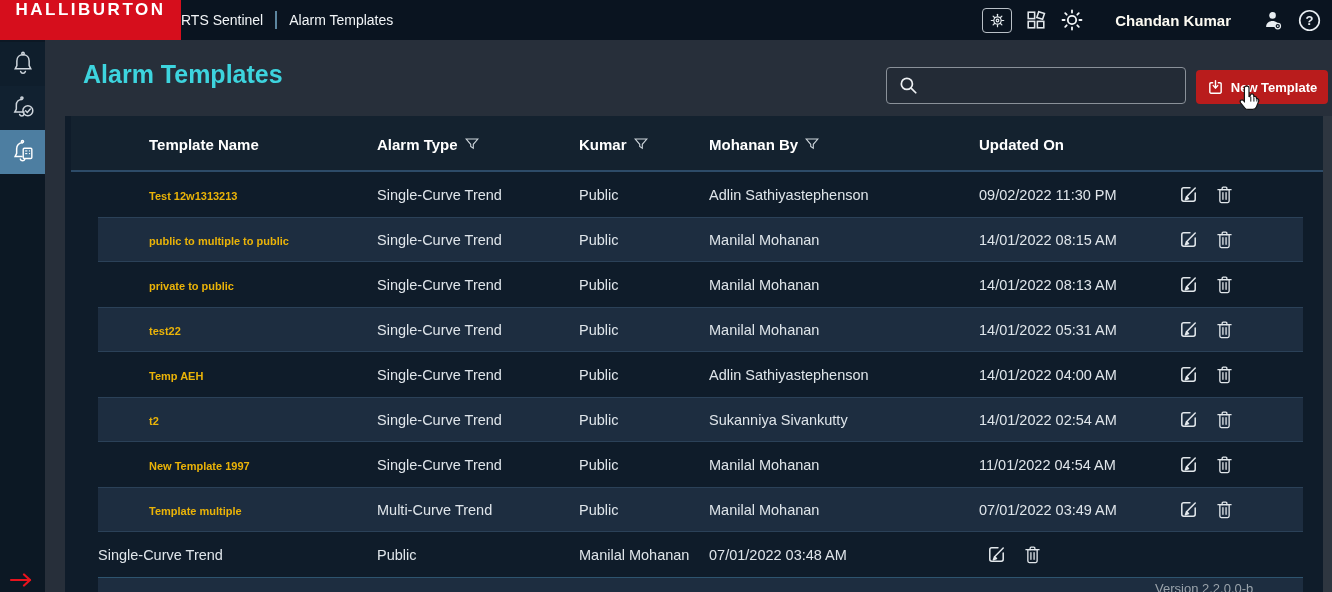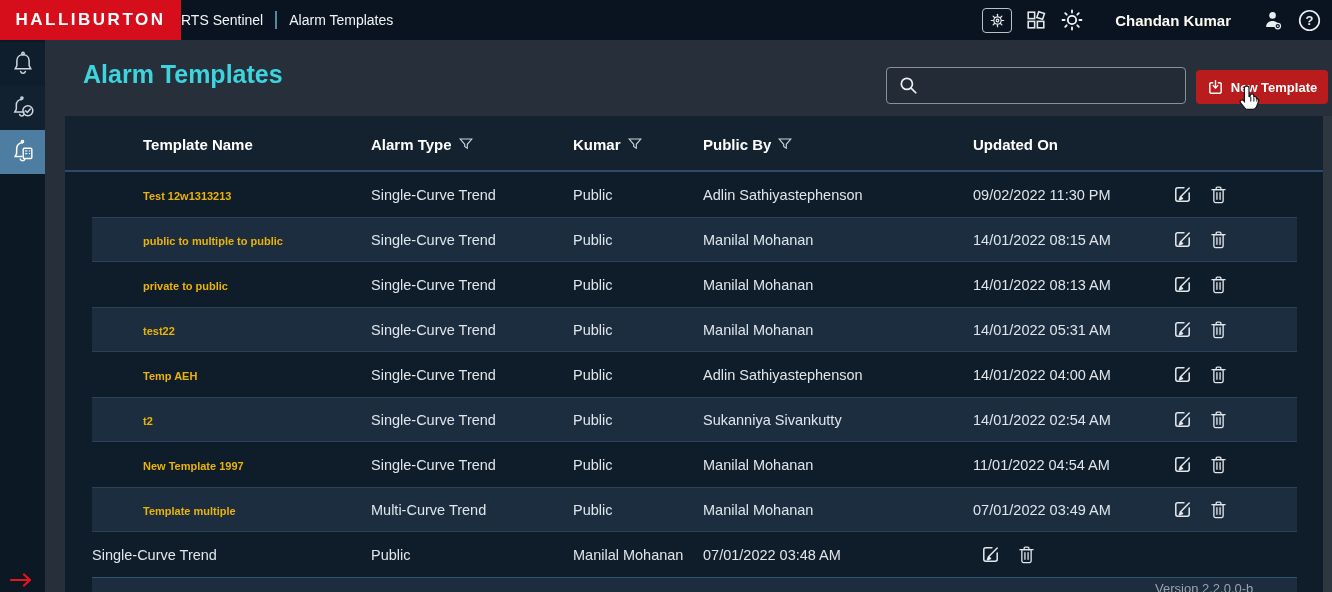--- a/index.html
+++ b/index.html
@@ -5,21 +5,21 @@
   * { margin:0; padding:0; box-sizing:border-box; }
   html,body { width:1332px; height:592px; }
   body {
     position:relative; overflow:hidden;
     background:#272f3a;
     font-family:"Liberation Sans", sans-serif;
     color:#e9edf1;
   }
   
   .topbar { position:absolute; left:0; top:0; width:1332px; height:40px; background:#0a1420; display:flex; align-items:center; z-index:30; }
-  .logo-block { width:181px; height:40px; background:#d60e1c; display:flex; align-items:center; justify-content:center; flex:0 0 auto; }
+  .logo-block { width:181px; height:40px; background:#d60e1c; display:flex; justify-content:center; flex:0 0 auto; }
   .logo-text { color:#fff; font-weight:bold; font-size:17px; letter-spacing:2.5px; }
   .nav { display:flex; align-items:center; gap:12px; }
   .nav-app { font-size:14px; color:#f2f5f7; }
   .nav-divider { width:2px; height:18px; background:#5c86a0; }
   .nav-crumb { font-size:14px; color:#f2f5f7; }
   .topbar-right { margin-left:auto; display:flex; align-items:center; gap:13px; padding-right:10px; }
   .icon-btn { display:flex; align-items:center; justify-content:center; cursor:pointer; }
   .gear-box { width:30px; height:25px; border:1.5px solid #b9c0c7; border-radius:4px; }
   .user-name { font-size:15px; font-weight:bold; color:#fdfbf3; margin:0 18px; }
   
@@ -29,21 +29,21 @@
   .tile-2 { background:#112130; }
   .tile-3 { background:#4d7ea1; }
   .side-expand { position:absolute; left:9px; bottom:1px; cursor:pointer; }
   
   .page-title { position:absolute; left:83px; top:60px; font-size:25px; font-weight:bold; color:#3dd4de; z-index:5; }
   .search-box { position:absolute; left:886px; top:67px; width:300px; height:37px; border:1px solid #8a9199; border-radius:4px; background:#232b36; display:flex; align-items:center; padding-left:11px; z-index:5; }
   .search-input { background:transparent; border:none; outline:none; color:#e9edf1; font-size:14px; margin-left:8px; width:250px; font-family:"Liberation Sans", sans-serif; }
   .new-btn { position:absolute; left:1196px; top:70px; width:132px; height:34px; background:#b91c1c; border:none; border-radius:4px; color:#fff; font-weight:bold; font-size:13px; display:flex; align-items:center; justify-content:center; gap:7px; cursor:pointer; z-index:5; font-family:"Liberation Sans", sans-serif; }
   .cursor-overlay { position:absolute; left:1239px; top:84px; z-index:40; pointer-events:none; }
   
-  .panel { position:absolute; left:65px; top:116px; width:1260px; height:476px; background:#0f1c2a; z-index:4; overflow:hidden; }
+  .panel { position:absolute; left:65px; top:116px; width:1260px; height:476px; background:#0f1c2a; z-index:4; overflow:hidden;padding-left:6px; }
   .thead { height:56px; background:#14222f; border-bottom:2px solid #2d4b68; }
   .grid-row { display:grid; grid-template-columns:279px 202px 130px 270px 192px 1fr; align-items:center; margin-left:27px; width:1205px; }
   .thead .grid-row { height:56px; }
   .th { font-size:15px; font-weight:bold; color:#ffffff; display:flex; align-items:center; gap:7px; }
   .th-first, .cell-first { padding-left:51px; }
   .t-row { height:45px; font-size:14.5px; color:#dfe5ea; }
   .t-row:nth-child(even) { background:#1d2d40; border-top:1px solid #2b4158; border-bottom:1px solid #2b4158; }
   .tname { color:#eab308; font-weight:bold; font-size:11px; cursor:pointer; }
   .actions { display:flex; align-items:center; gap:14px; padding-left:6px; }
   .act { cursor:pointer; display:flex; }
@@ -219,21 +219,21 @@
           <path d="M1.2 1 h11.6 l-4.5 5.3 v4 l-2.6 -1.8 v-2.2 z" stroke="#ccd4da" stroke-width="1.1" fill="none"></path>
         </svg>
       </div>
       <div class="th">
         <span>Kumar</span>
         <svg width="14" height="13" viewBox="0 0 14 13">
           <path d="M1.2 1 h11.6 l-4.5 5.3 v4 l-2.6 -1.8 v-2.2 z" stroke="#ccd4da" stroke-width="1.1" fill="none"></path>
         </svg>
       </div>
       <div class="th">
-        <span>Public By</span>
+        <span>Mohanan By</span>
         <svg width="14" height="13" viewBox="0 0 14 13">
           <path d="M1.2 1 h11.6 l-4.5 5.3 v4 l-2.6 -1.8 v-2.2 z" stroke="#ccd4da" stroke-width="1.1" fill="none"></path>
         </svg>
       </div>
       <div class="th">
         <span>Updated On</span>
       </div>
       <div></div>
     </div>
   </div>

